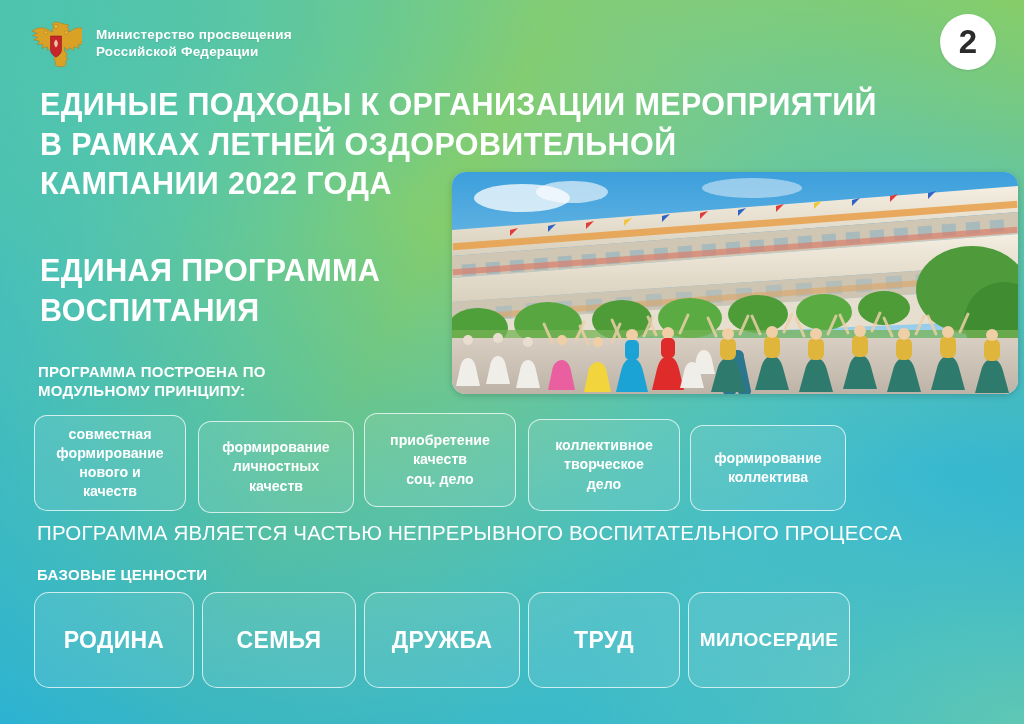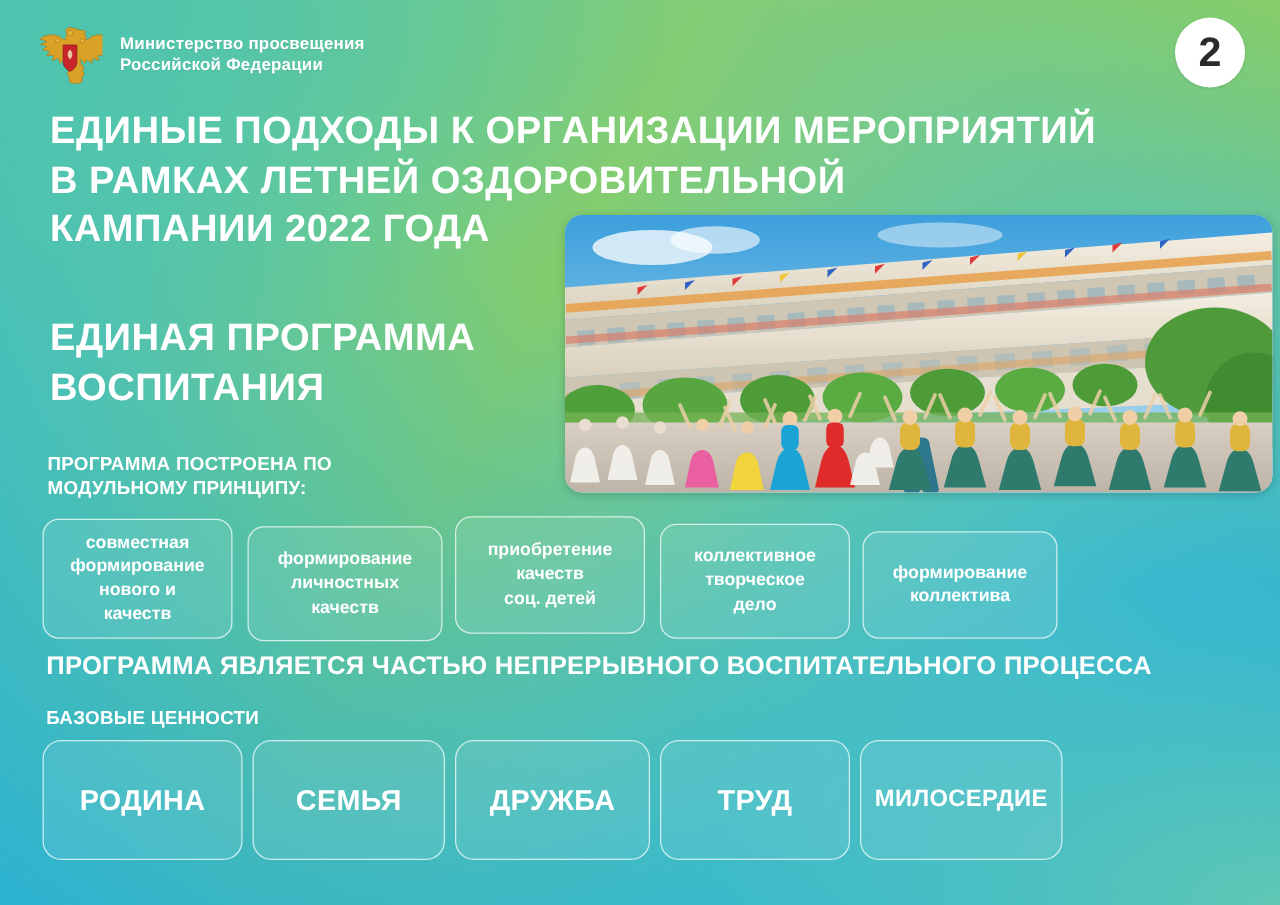--- a/index.html
+++ b/index.html
@@ -86,21 +86,21 @@
     border-radius:13px;background:rgba(255,255,255,.085);
     display:flex;align-items:center;justify-content:center;text-align:center;
     color:#ffffff;font-size:14.2px;font-weight:bold;line-height:1.35;
     padding:4px 8px;box-sizing:border-box;
   }
   .mcard span{display:block;}
 
   
   .banner{
     position:absolute;left:37px;top:521px;z-index:5;
-    color:#ffffff;font-size:20.5px;font-weight:bold;letter-spacing:.2px;
+    color:#ffffff;font-size:20.5px;font-weight:normal;letter-spacing:.2px;
     text-transform:uppercase;white-space:nowrap;
   }
   .values-label{
     position:absolute;left:37px;top:566px;z-index:5;
     color:#ffffff;font-size:15px;font-weight:bold;letter-spacing:.25px;
     text-transform:uppercase;
   }
 
   
   .values{position:absolute;left:34px;top:592px;width:816px;height:96px;z-index:5;}
@@ -376,21 +376,21 @@
       <span>
         <span style="display: block;">формирование</span>
         <span style="display: block;">личностных</span>
         <span style="display: block;">качеств</span>
       </span>
     </div>
     <div class="mcard" style="left:330px;top:-2px;width:152px;height:94px;">
       <span>
         <span style="display: block;">приобретение</span>
         <span style="display: block;">качеств</span>
-        <span style="display: block;">соц. детей</span>
+        <span style="display: block;">соц. дело</span>
       </span>
     </div>
     <div class="mcard" style="left:494px;top:4px;width:152px;height:92px;">
       <span>
         <span style="display: block;">коллективное</span>
         <span style="display: block;">творческое</span>
         <span style="display: block;">дело</span>
       </span>
     </div>
     <div class="mcard" style="left:656px;top:10px;width:156px;height:86px;">

